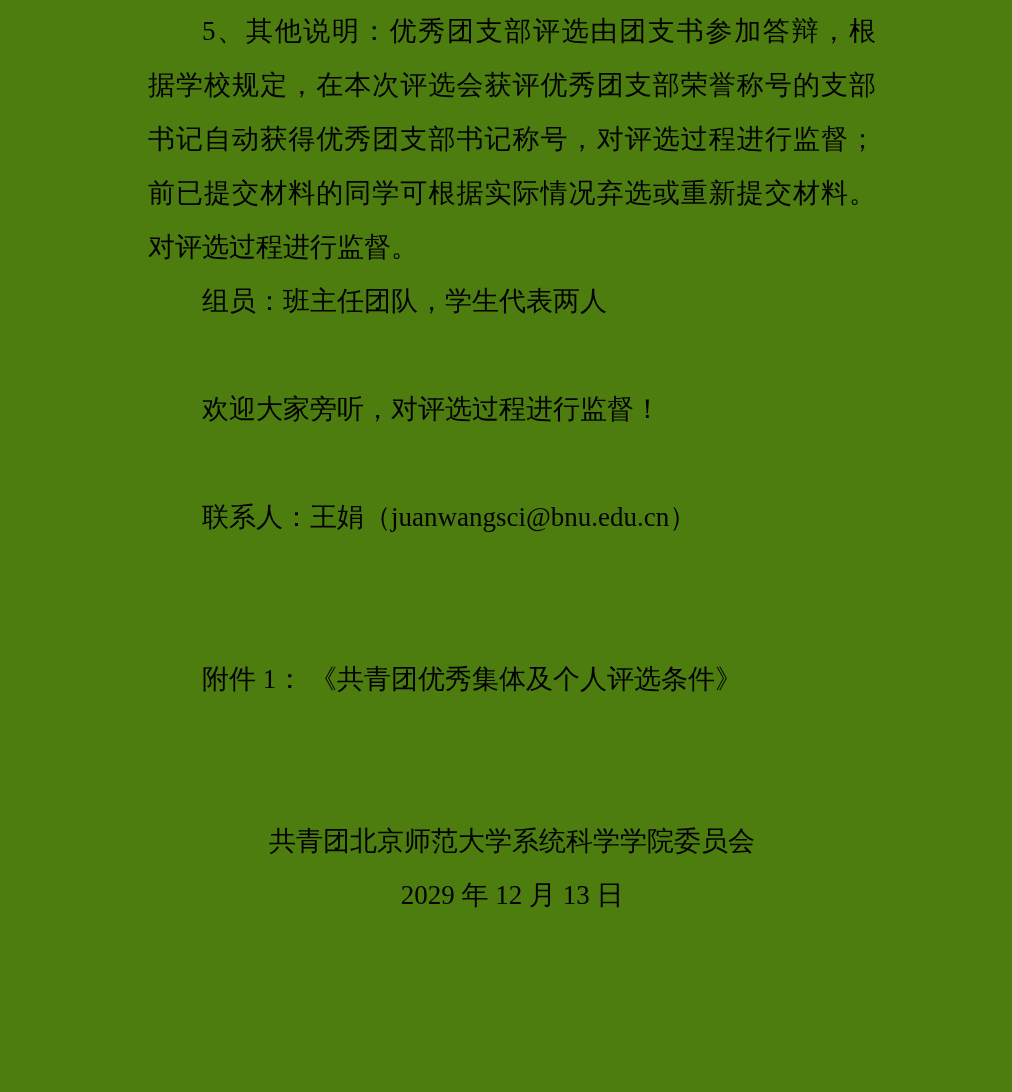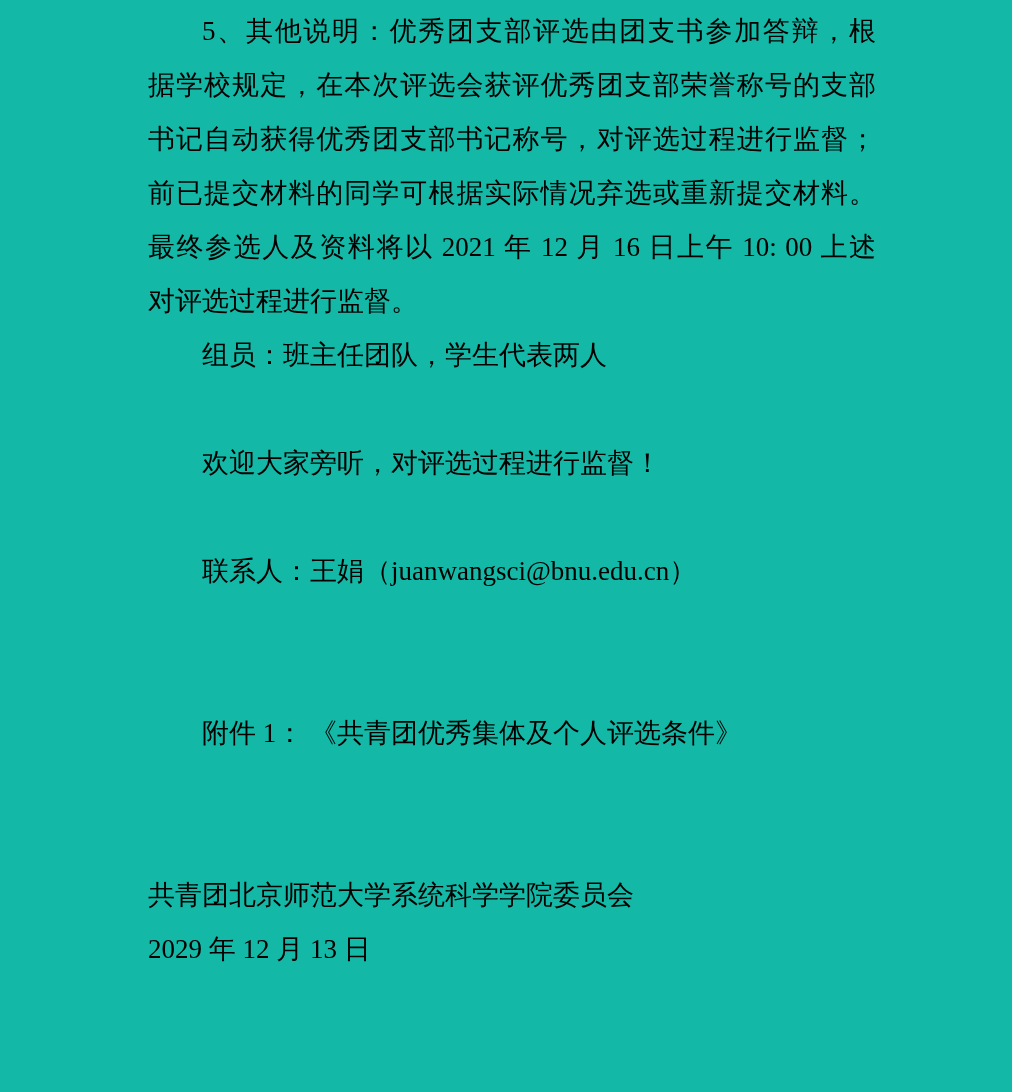--- a/index.html
+++ b/index.html
@@ -11,51 +11,50 @@
   }
   body {
     font-family: "Liberation Serif", "DejaVu Serif", serif;
     color: #000000;
   }
   .page {
     position: relative;
     width: 1012px;
     height: 1092px;
     padding: 4px 136px 0 148px;
-    background: #14b8a6;
+    background: #4d7c0f;
   }
   .line {
     height: 54px;
     line-height: 54px;
     font-size: 27px;
     overflow: hidden;
     white-space: nowrap;
   }
   
   .line.justify {
     white-space: normal;
     text-align: justify;
     text-align-last: justify;
   }
   .indent { text-indent: 54px; }
-  .right { text-align: left; }
+  .right { text-align: center; }
   .mb1 { margin-bottom: 54px; }
   .mb2 { margin-bottom: 108px; }
 </style>
 </head>
 <body>
 
 <div class="page">
 
   <div>
     <div class="line justify indent">5、其他说明：优秀团支部评选由团支书参加答辩，根</div>
     <div class="line justify">据学校规定，在本次评选会获评优秀团支部荣誉称号的支部</div>
     <div class="line justify">书记自动获得优秀团支部书记称号，对评选过程进行监督；此</div>
     <div class="line justify">前已提交材料的同学可根据实际情况弃选或重新提交材料。</div>
-    <div class="line justify">最终参选人及资料将以 2021 年 12 月 16 日上午 10: 00 上述</div>
     <div class="line">对评选过程进行监督。</div>
   </div>
 
   <div>
     <div class="line indent mb1">组员：班主任团队，学生代表两人</div>
   </div>
 
   <div class="line indent mb1">欢迎大家旁听，对评选过程进行监督！</div>
 
   <div class="line indent mb2"><span>联系人：王娟（</span><span>juanwangsci@bnu.edu.cn</span><span>）</span></div>

